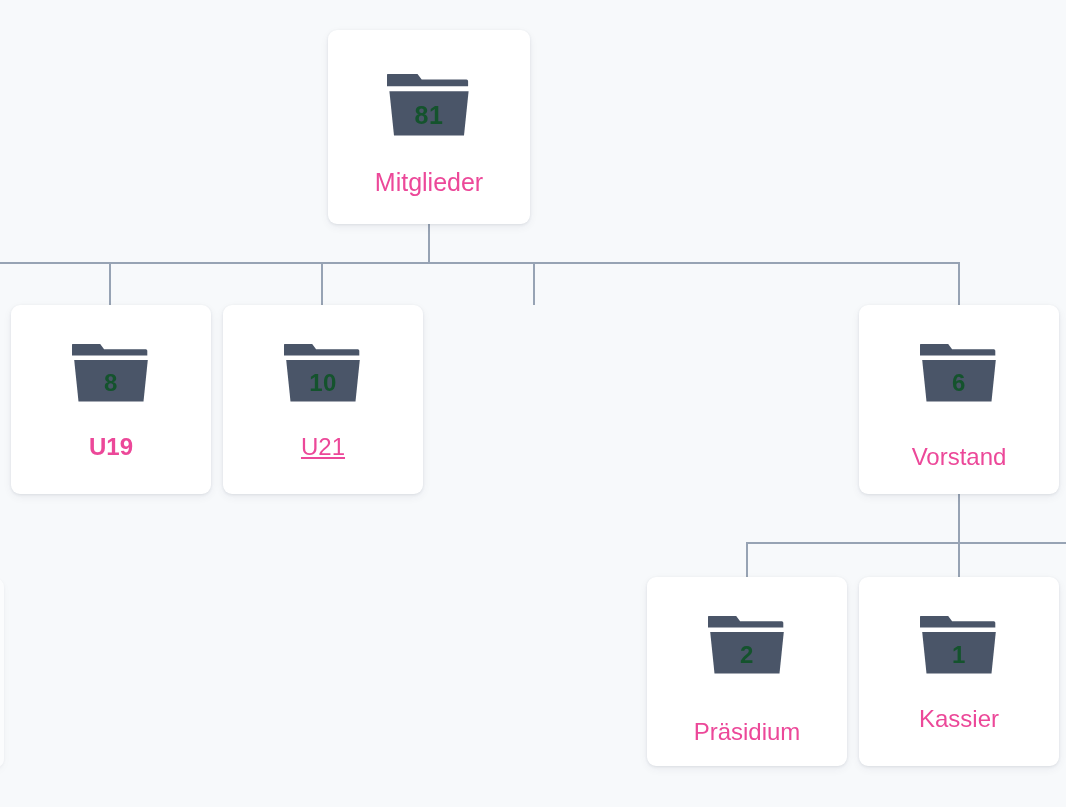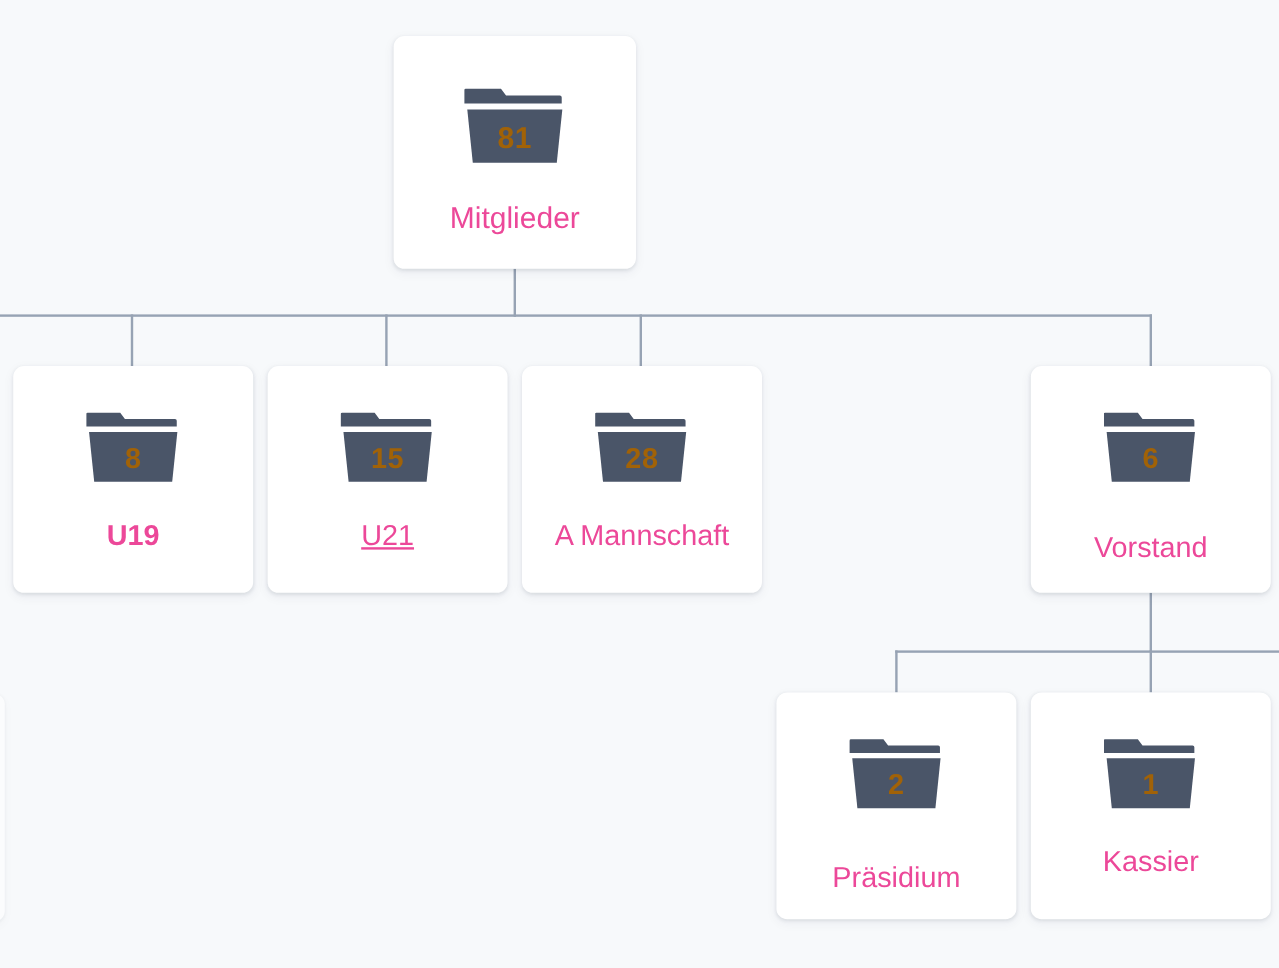--- a/index.html
+++ b/index.html
@@ -59,21 +59,21 @@
   .folder {
     position: relative;
     display: block;
   }
   .folder svg { display: block; }
   .folder .count {
     position: absolute;
     left: 0;
     right: 0;
     text-align: center;
-    color: #a16207;
+    color: #14532d;
     font-weight: bold;
     line-height: 1;
     letter-spacing: 0.5px;
     user-select: none;
   }
 
   
   .node-label {
     color: #ec4899;
     text-align: center;
@@ -134,35 +134,25 @@
     </span>
     <span class="node-label" style="margin-top:29px;font-weight:bold;">U19</span>
   </div>
 
   <div class="node size-std" style="left:223px; top:305px; width:200px; height:189px; padding-top:37px;">
     <span class="folder">
       <svg viewBox="0 0 78 62" xmlns="http://www.w3.org/2000/svg" aria-hidden="true">
         <path d="M4.2 2 h24 l3.9 5.2 h41.7 a1.5 1.5 0 0 1 1.5 1.5 v4.7 h-75.8 v-9.9 a1.5 1.5 0 0 1 1.5 -1.5 z" fill="#4a5568"></path>
         <path d="M2.2 17.9 h73.6 l-4.3 41.6 h-65.0 z" fill="#4a5568"></path>
       </svg>
-      <span class="count">15</span>
+      <span class="count">10</span>
     </span>
     <span class="node-label" style="margin-top:29px;text-decoration:underline;">U21</span>
   </div>
 
-  <div class="node size-std" style="left:435px; top:305px; width:200px; height:189px; padding-top:37px;">
-    <span class="folder">
-      <svg viewBox="0 0 78 62" xmlns="http://www.w3.org/2000/svg" aria-hidden="true">
-        <path d="M4.2 2 h24 l3.9 5.2 h41.7 a1.5 1.5 0 0 1 1.5 1.5 v4.7 h-75.8 v-9.9 a1.5 1.5 0 0 1 1.5 -1.5 z" fill="#4a5568"></path>
-        <path d="M2.2 17.9 h73.6 l-4.3 41.6 h-65.0 z" fill="#4a5568"></path>
-      </svg>
-      <span class="count">28</span>
-    </span>
-    <span class="node-label" style="margin-top:29px;">A Mannschaft</span>
-  </div>
 
   <div class="node size-std" style="left:859px; top:305px; width:200px; height:189px; padding-top:37px;">
     <span class="folder">
       <svg viewBox="0 0 78 62" xmlns="http://www.w3.org/2000/svg" aria-hidden="true">
         <path d="M4.2 2 h24 l3.9 5.2 h41.7 a1.5 1.5 0 0 1 1.5 1.5 v4.7 h-75.8 v-9.9 a1.5 1.5 0 0 1 1.5 -1.5 z" fill="#4a5568"></path>
         <path d="M2.2 17.9 h73.6 l-4.3 41.6 h-65.0 z" fill="#4a5568"></path>
       </svg>
       <span class="count">6</span>
     </span>
     <span class="node-label" style="margin-top:39px;">Vorstand</span>

